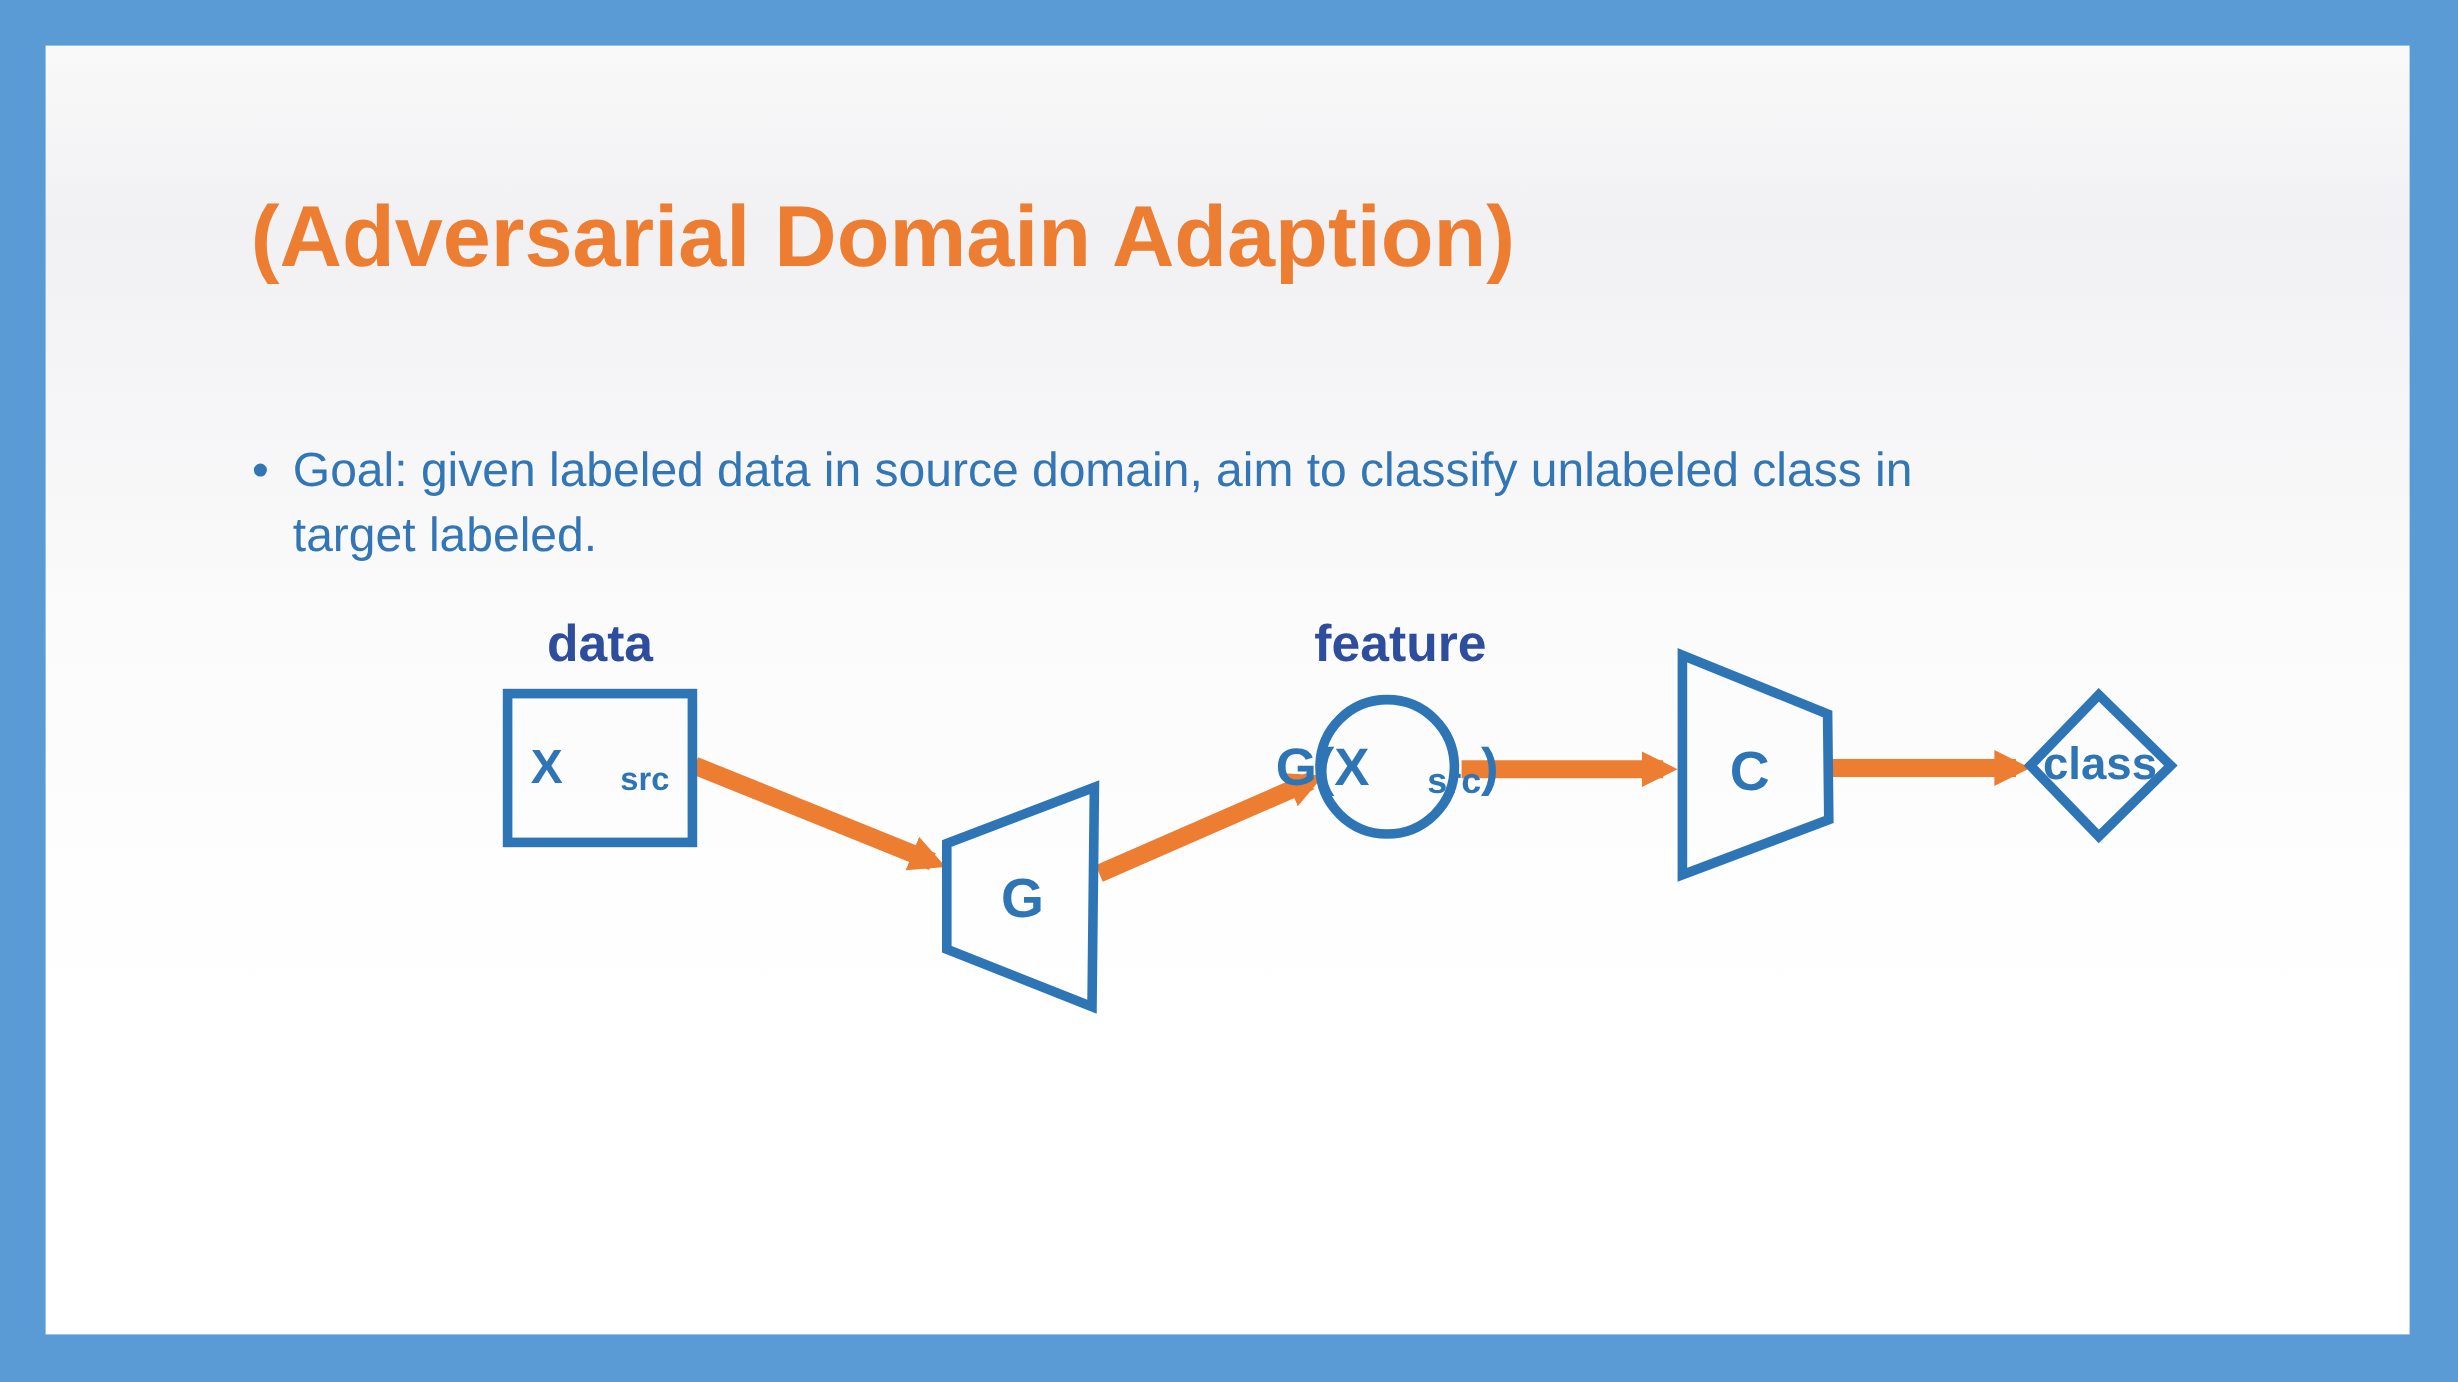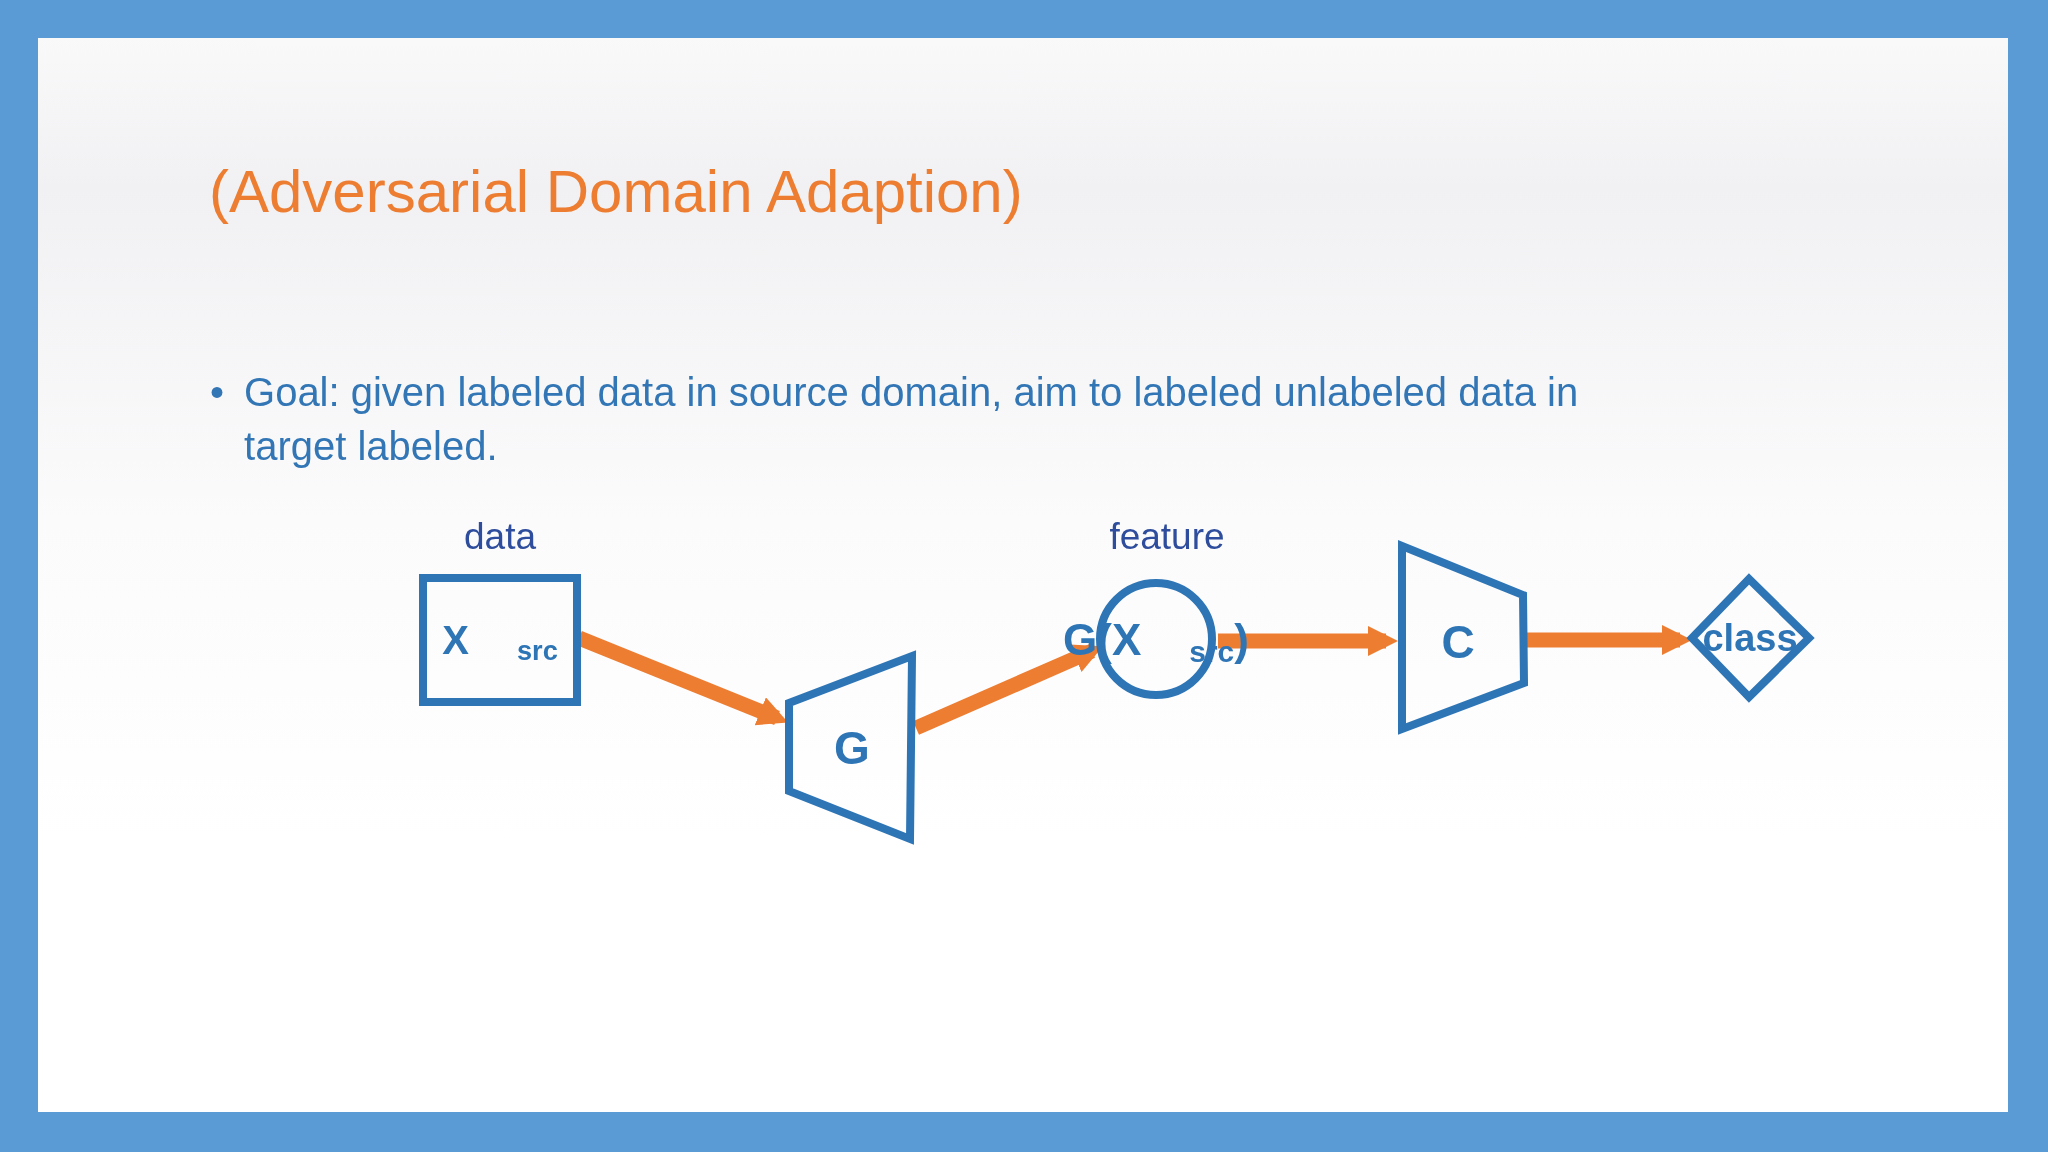--- a/index.html
+++ b/index.html
@@ -12,36 +12,36 @@
   .slide {
     position:absolute; left:38px; top:38px; right:40px; bottom:40px;
     background:linear-gradient(180deg,#F9F9FA 0%,#F1F1F3 14%,#FBFBFC 45%,#FFFFFF 75%);
   }
   .title {
     position:absolute; left:171px; top:124px; margin:0;
     display:flex; align-items:baseline; gap:30px;
     color:#ED7D31; font-weight:400; white-space:nowrap;
   }
   .title-acronym { font-size:115px; line-height:1; }
-  .title-subtitle { font-size:60px; line-height:1; }
+  .title-subtitle { font-size:72px; line-height:1;font-weight:bold; }
   .bullet-row {
     position:absolute; left:172px; top:327px;
     display:flex; align-items:flex-start;
     color:#3276B5;
   }
   .bullet-dot { font-size:40px; line-height:54px; margin-right:20px; }
   .bullet-text { font-size:40px; line-height:54px; }
   .bullet-line { display:block; white-space:nowrap; }
   .diagram { position:absolute; left:342px; top:462px; width:1520px; height:380px; }
   .diagram svg { position:absolute; left:0; top:0; }
   .shape { fill:none; stroke:#2E75B6; stroke-width:8; stroke-linejoin:miter; }
   .arrow { stroke:#ED7D31; stroke-width:15; }
   .dg-label {
     position:absolute; transform:translate(-50%,-50%);
-    font-size:37px; font-weight:normal; color:#2E4D9C; white-space:nowrap;
+    font-size:43px; font-weight:bold; color:#2E4D9C; white-space:nowrap;
   }
   .node-text {
     position:absolute; transform:translate(-50%,-50%);
     font-weight:bold; color:#2E75B6; white-space:nowrap;
   }
   .node-text sub {
     font-size:68%; line-height:0;
     vertical-align:baseline; position:relative; top:0.22em;margin-left:48px;
   }
   .nt-xsrc  { left:120px;  top:140px; font-size:40px; }
@@ -57,21 +57,21 @@
 
 <div class="slide">
 
   <h1 class="title">
     <span class="title-subtitle">(Adversarial Domain Adaption)</span>
   </h1>
 
   <div class="bullet-row">
     <span class="bullet-dot">•</span>
     <div class="bullet-text">
-      <span class="bullet-line">Goal: given labeled data in source domain, aim to labeled unlabeled data in</span>
+      <span class="bullet-line">Goal: given labeled data in source domain, aim to classify unlabeled class in</span>
       <span class="bullet-line">target labeled.</span>
     </div>
   </div>
 
   <div class="diagram">
     <svg viewBox="0 0 1520 380" width="1520" height="380">
       <defs>
         <marker id="ah" markerUnits="userSpaceOnUse" markerWidth="32" markerHeight="32" refX="18" refY="15" orient="auto">
           <path d="M0,0 L30,15 L0,30 Z" fill="#ED7D31"></path>
         </marker>

